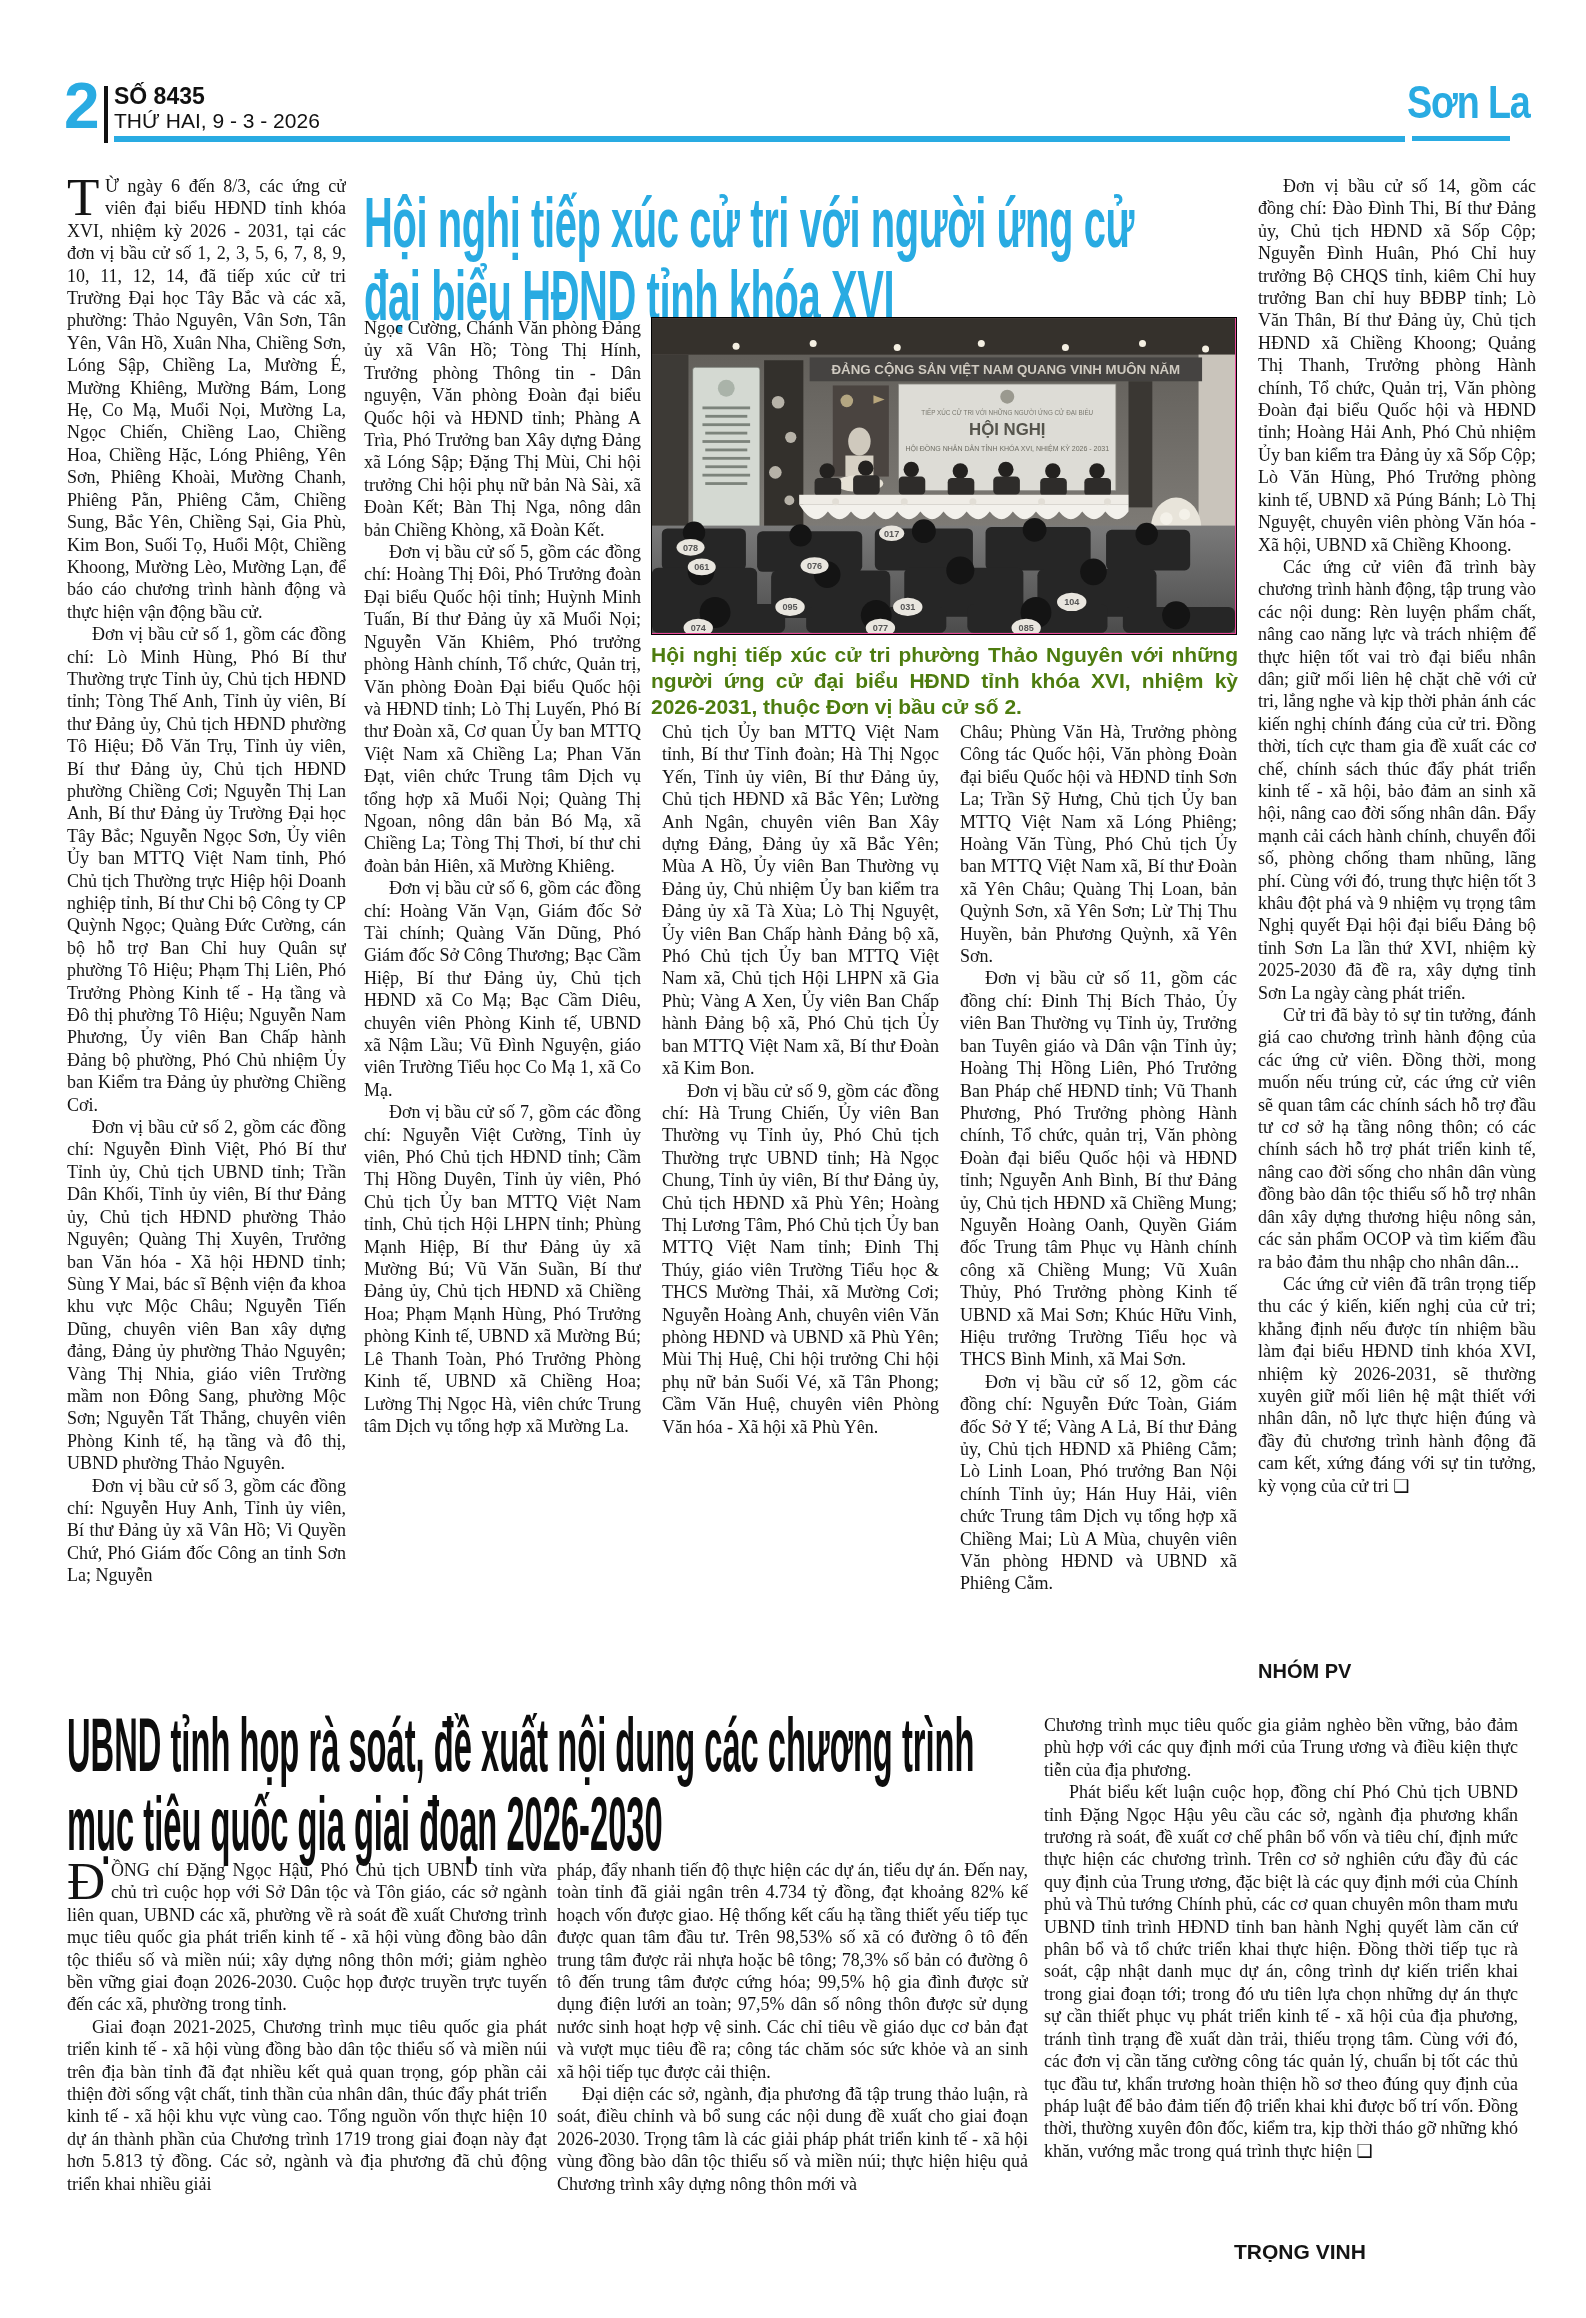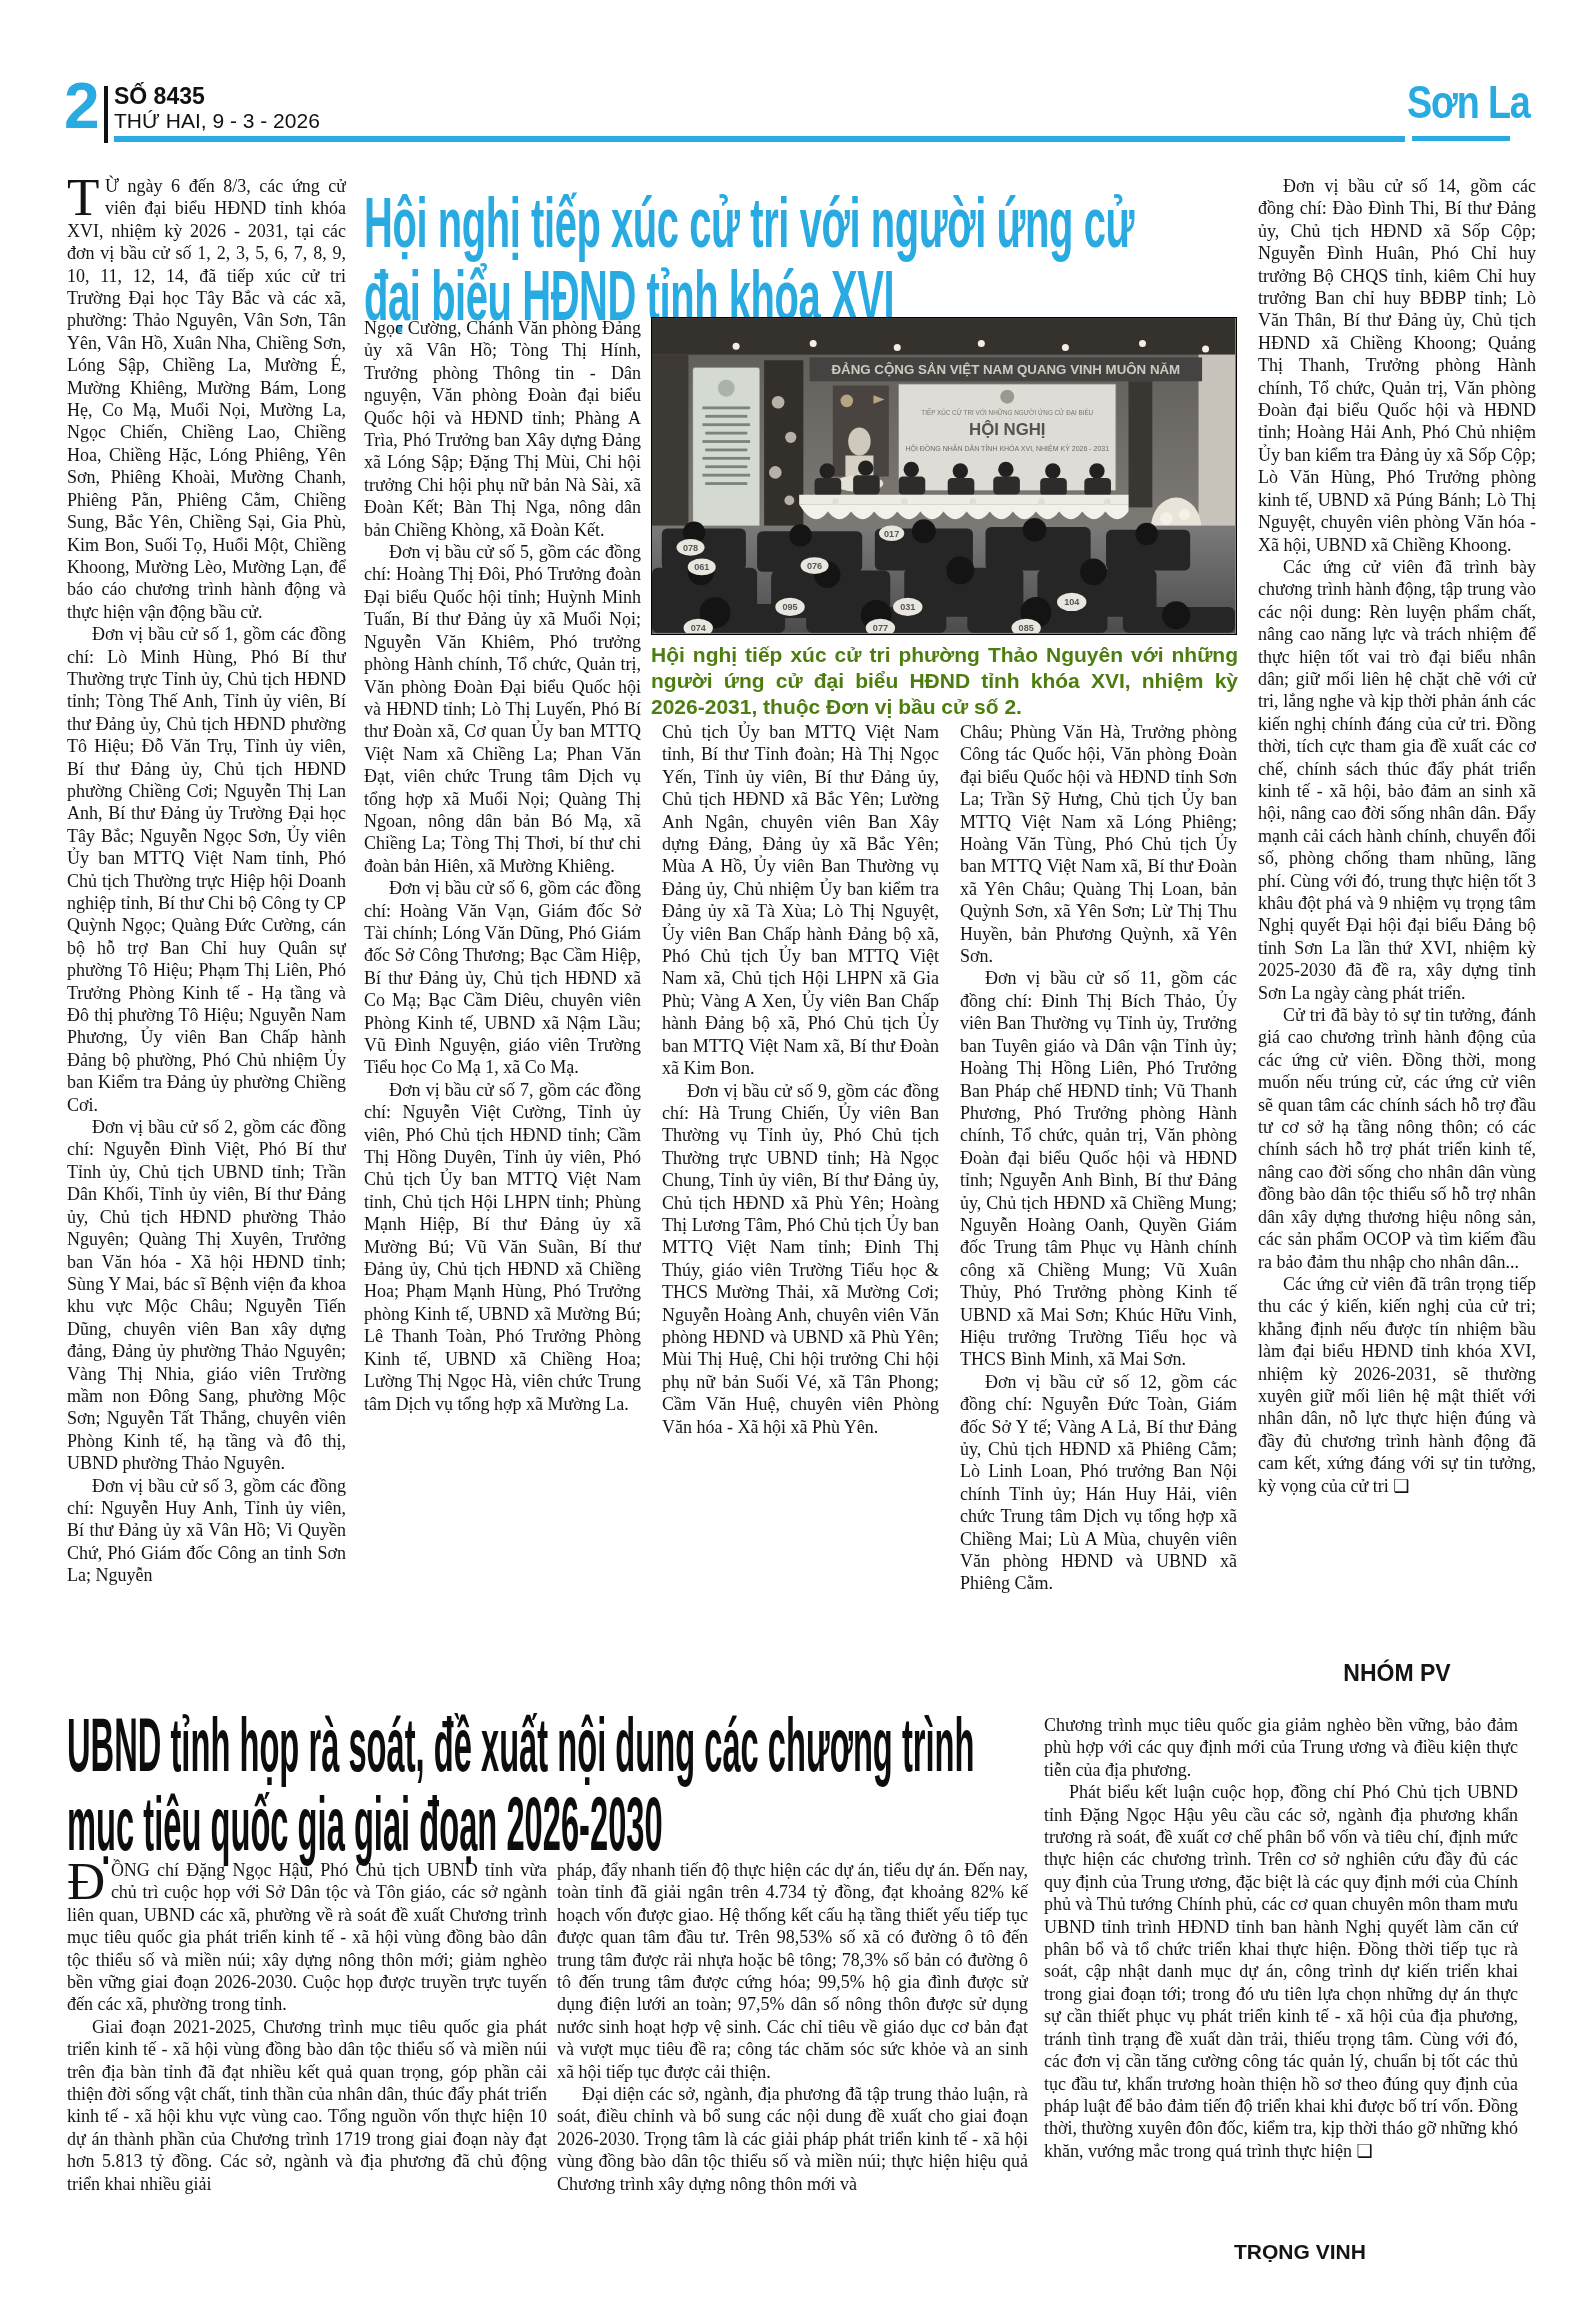--- a/index.html
+++ b/index.html
@@ -26,22 +26,22 @@
   .coltext{position:absolute;overflow:hidden;font-size:18px;line-height:22.4px;text-align:justify;}
   .coltext p{margin:0;text-indent:25px;}
   .cont p:first-child{text-indent:0;}
   .dropcap{float:left;font-size:53px;line-height:42px;padding:1.4px 5.6px 0 0;font-family:"Liberation Serif",serif;}
   .lead{text-indent:0 !important;}
   .c1{left:67px;  top:175px; width:279px;height:1500px;}
   .c2{left:364px; top:317px; width:277px;height:1360px;}
   .c3{left:662px; top:721px;width:277px;height:957px;}
   .c4{left:960px;top:721px;width:277px;height:957px;}
   .c5{left:1258px;top:175px; width:278px;height:1480px;}
-  .a1-byline{position:absolute;left:1258px;top:1660px;width:278px;text-align:center;
-             font-family:"Liberation Sans",sans-serif;font-weight:bold;font-size:23px;}
+  .a1-byline{position:absolute;left:1258px;top:1660px;width:278px;text-align:left;
+             font-family:"Liberation Sans",sans-serif;font-weight:bold;font-size:20px;}
   
   .photo{position:absolute;left:651px;top:317px;width:586px;height:318px;border:1.4px solid #000;
          box-sizing:border-box;background:#ec4899;}
   .caption{position:absolute;left:651px;top:642px;width:587px;
            font-family:"Liberation Sans",sans-serif;font-weight:bold;
            font-size:21px;line-height:26px;text-align:justify;color:#4d7c0f;}
   
   .a2-headline{position:absolute;left:67px;top:1705px;width:967px;color:#0d0d0d;
                font-family:"Liberation Sans",sans-serif;font-weight:bold;}
   .a2-headline .hl{font-size:76px;line-height:79px;white-space:nowrap;
@@ -75,21 +75,21 @@
     <div>
         <p>Đơn vị bầu cử số 1, gồm các đồng chí: Lò Minh Hùng, Phó Bí thư Thường trực Tỉnh ủy, Chủ tịch HĐND tỉnh; Tòng Thế Anh, Tỉnh ủy viên, Bí thư Đảng ủy, Chủ tịch HĐND phường Tô Hiệu; Đỗ Văn Trụ, Tỉnh ủy viên, Bí thư Đảng ủy, Chủ tịch HĐND phường Chiềng Cơi; Nguyễn Thị Lan Anh, Bí thư Đảng ủy Trường Đại học Tây Bắc; Nguyễn Ngọc Sơn, Ủy viên Ủy ban MTTQ Việt Nam tỉnh, Phó Chủ tịch Thường trực Hiệp hội Doanh nghiệp tỉnh, Bí thư Chi bộ Công ty CP Quỳnh Ngọc; Quàng Đức Cường, cán bộ hỗ trợ Ban Chỉ huy Quân sự phường Tô Hiệu; Phạm Thị Liên, Phó Trưởng Phòng Kinh tế - Hạ tầng và Đô thị phường Tô Hiệu; Nguyễn Nam Phương, Ủy viên Ban Chấp hành Đảng bộ phường, Phó Chủ nhiệm Ủy ban Kiểm tra Đảng ủy phường Chiềng Cơi.</p>
         <p>Đơn vị bầu cử số 2, gồm các đồng chí: Nguyễn Đình Việt, Phó Bí thư Tỉnh ủy, Chủ tịch UBND tỉnh; Trần Dân Khối, Tỉnh ủy viên, Bí thư Đảng ủy, Chủ tịch HĐND phường Thảo Nguyên; Quàng Thị Xuyên, Trưởng ban Văn hóa - Xã hội HĐND tỉnh; Sùng Y Mai, bác sĩ Bệnh viện đa khoa khu vực Mộc Châu; Nguyễn Tiến Dũng, chuyên viên Ban xây dựng đảng, Đảng ủy phường Thảo Nguyên; Vàng Thị Nhia, giáo viên Trường mầm non Đông Sang, phường Mộc Sơn; Nguyễn Tất Thắng, chuyên viên Phòng Kinh tế, hạ tầng và đô thị, UBND phường Thảo Nguyên.</p>
         <p>Đơn vị bầu cử số 3, gồm các đồng chí: Nguyễn Huy Anh, Tỉnh ủy viên, Bí thư Đảng ủy xã Vân Hồ; Vi Quyền Chứ, Phó Giám đốc Công an tỉnh Sơn La; Nguyễn</p>
       </div>
   </div>
 
   <div class="coltext c2 cont">
       <p>Ngọc Cường, Chánh Văn phòng Đảng ủy xã Vân Hồ; Tòng Thị Hính, Trưởng phòng Thông tin - Dân nguyện, Văn phòng Đoàn đại biểu Quốc hội và HĐND tỉnh; Phàng A Trìa, Phó Trưởng ban Xây dựng Đảng xã Lóng Sập; Đặng Thị Mùi, Chi hội trưởng Chi hội phụ nữ bản Nà Sài, xã Đoàn Kết; Bàn Thị Nga, nông dân bản Chiềng Khòng, xã Đoàn Kết.</p>
       <p>Đơn vị bầu cử số 5, gồm các đồng chí: Hoàng Thị Đôi, Phó Trưởng đoàn Đại biểu Quốc hội tỉnh; Huỳnh Minh Tuấn, Bí thư Đảng ủy xã Muổi Nọi; Nguyễn Văn Khiêm, Phó trưởng phòng Hành chính, Tổ chức, Quản trị, Văn phòng Đoàn Đại biểu Quốc hội và HĐND tỉnh; Lò Thị Luyến, Phó Bí thư Đoàn xã, Cơ quan Ủy ban MTTQ Việt Nam xã Chiềng La; Phan Văn Đạt, viên chức Trung tâm Dịch vụ tổng hợp xã Muổi Nọi; Quàng Thị Ngoan, nông dân bản Bó Mạ, xã Chiềng La; Tòng Thị Thơi, bí thư chi đoàn bản Hiên, xã Mường Khiêng.</p>
-      <p>Đơn vị bầu cử số 6, gồm các đồng chí: Hoàng Văn Vạn, Giám đốc Sở Tài chính; Lóng Văn Dũng, Phó Giám đốc Sở Công Thương; Bạc Cầm Hiệp, Bí thư Đảng ủy, Chủ tịch HĐND xã Co Mạ; Bạc Cầm Diêu, chuyên viên Phòng Kinh tế, UBND xã Nậm Lầu; Vũ Đình Nguyện, giáo viên Trường Tiểu học Co Mạ 1, xã Co Mạ.</p>
+      <p>Đơn vị bầu cử số 6, gồm các đồng chí: Hoàng Văn Vạn, Giám đốc Sở Tài chính; Quàng Văn Dũng, Phó Giám đốc Sở Công Thương; Bạc Cầm Hiệp, Bí thư Đảng ủy, Chủ tịch HĐND xã Co Mạ; Bạc Cầm Diêu, chuyên viên Phòng Kinh tế, UBND xã Nậm Lầu; Vũ Đình Nguyện, giáo viên Trường Tiểu học Co Mạ 1, xã Co Mạ.</p>
       <p>Đơn vị bầu cử số 7, gồm các đồng chí: Nguyễn Việt Cường, Tỉnh ủy viên, Phó Chủ tịch HĐND tỉnh; Cầm Thị Hồng Duyên, Tỉnh ủy viên, Phó Chủ tịch Ủy ban MTTQ Việt Nam tỉnh, Chủ tịch Hội LHPN tỉnh; Phùng Mạnh Hiệp, Bí thư Đảng ủy xã Mường Bú; Vũ Văn Suần, Bí thư Đảng ủy, Chủ tịch HĐND xã Chiềng Hoa; Phạm Mạnh Hùng, Phó Trưởng phòng Kinh tế, UBND xã Mường Bú; Lê Thanh Toàn, Phó Trưởng Phòng Kinh tế, UBND xã Chiềng Hoa; Lường Thị Ngọc Hà, viên chức Trung tâm Dịch vụ tổng hợp xã Mường La.</p>
     </div>
   <div class="coltext c3 cont">
       <p>Chủ tịch Ủy ban MTTQ Việt Nam tỉnh, Bí thư Tỉnh đoàn; Hà Thị Ngọc Yến, Tỉnh ủy viên, Bí thư Đảng ủy, Chủ tịch HĐND xã Bắc Yên; Lường Anh Ngân, chuyên viên Ban Xây dựng Đảng, Đảng ủy xã Bắc Yên; Mùa A Hồ, Ủy viên Ban Thường vụ Đảng ủy, Chủ nhiệm Ủy ban kiểm tra Đảng ủy xã Tà Xùa; Lò Thị Nguyệt, Ủy viên Ban Chấp hành Đảng bộ xã, Phó Chủ tịch Ủy ban MTTQ Việt Nam xã, Chủ tịch Hội LHPN xã Gia Phù; Vàng A Xen, Ủy viên Ban Chấp hành Đảng bộ xã, Phó Chủ tịch Ủy ban MTTQ Việt Nam xã, Bí thư Đoàn xã Kim Bon.</p>
       <p>Đơn vị bầu cử số 9, gồm các đồng chí: Hà Trung Chiến, Ủy viên Ban Thường vụ Tỉnh ủy, Phó Chủ tịch Thường trực UBND tỉnh; Hà Ngọc Chung, Tỉnh ủy viên, Bí thư Đảng ủy, Chủ tịch HĐND xã Phù Yên; Hoàng Thị Lương Tâm, Phó Chủ tịch Ủy ban MTTQ Việt Nam tỉnh; Đinh Thị Thúy, giáo viên Trường Tiểu học &amp; THCS Mường Thải, xã Mường Cơi; Nguyễn Hoàng Anh, chuyên viên Văn phòng HĐND và UBND xã Phù Yên; Mùi Thị Huệ, Chi hội trưởng Chi hội phụ nữ bản Suối Vé, xã Tân Phong; Cầm Văn Huệ, chuyên viên Phòng Văn hóa - Xã hội xã Phù Yên.</p>
     </div>
   <div class="coltext c4 cont">
       <p>Châu; Phùng Văn Hà, Trưởng phòng Công tác Quốc hội, Văn phòng Đoàn đại biểu Quốc hội và HĐND tỉnh Sơn La; Trần Sỹ Hưng, Chủ tịch Ủy ban MTTQ Việt Nam xã Lóng Phiêng; Hoàng Văn Tùng, Phó Chủ tịch Ủy ban MTTQ Việt Nam xã, Bí thư Đoàn xã Yên Châu; Quàng Thị Loan, bản Quỳnh Sơn, xã Yên Sơn; Lừ Thị Thu Huyền, bản Phương Quỳnh, xã Yên Sơn.</p>
       <p>Đơn vị bầu cử số 11, gồm các đồng chí: Đinh Thị Bích Thảo, Ủy viên Ban Thường vụ Tỉnh ủy, Trưởng ban Tuyên giáo và Dân vận Tỉnh ủy; Hoàng Thị Hồng Liên, Phó Trưởng Ban Pháp chế HĐND tỉnh; Vũ Thanh Phương, Phó Trưởng phòng Hành chính, Tổ chức, quản trị, Văn phòng Đoàn đại biểu Quốc hội và HĐND tỉnh; Nguyễn Anh Bình, Bí thư Đảng ủy, Chủ tịch HĐND xã Chiềng Mung; Nguyễn Hoàng Oanh, Quyền Giám đốc Trung tâm Phục vụ Hành chính công xã Chiềng Mung; Vũ Xuân Thủy, Phó Trưởng phòng Kinh tế UBND xã Mai Sơn; Khúc Hữu Vinh, Hiệu trưởng Trường Tiểu học và THCS Bình Minh, xã Mai Sơn.</p>
       <p>Đơn vị bầu cử số 12, gồm các đồng chí: Nguyễn Đức Toàn, Giám đốc Sở Y tế; Vàng A Lả, Bí thư Đảng ủy, Chủ tịch HĐND xã Phiêng Cằm; Lò Linh Loan, Phó trưởng Ban Nội chính Tỉnh ủy; Hán Huy Hải, viên chức Trung tâm Dịch vụ tổng hợp xã Chiềng Mai; Lù A Mùa, chuyên viên Văn phòng HĐND và UBND xã Phiêng Cằm.</p>

